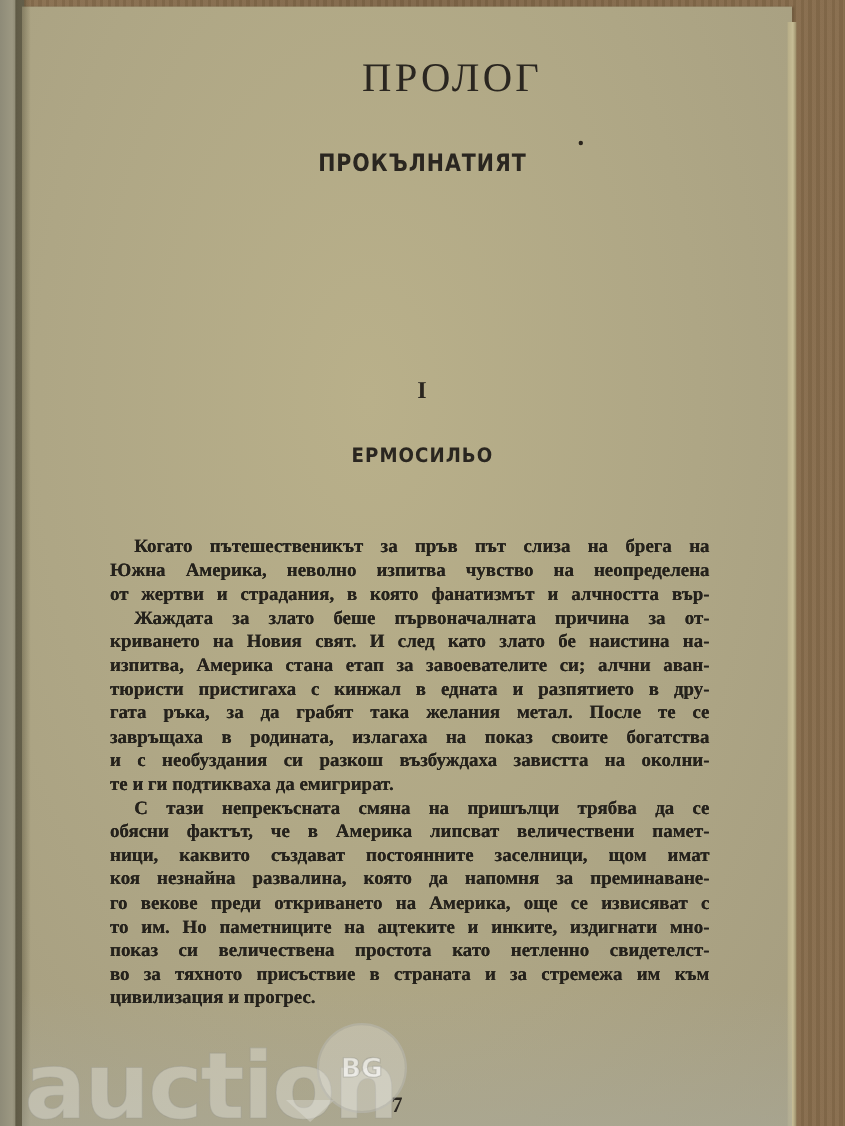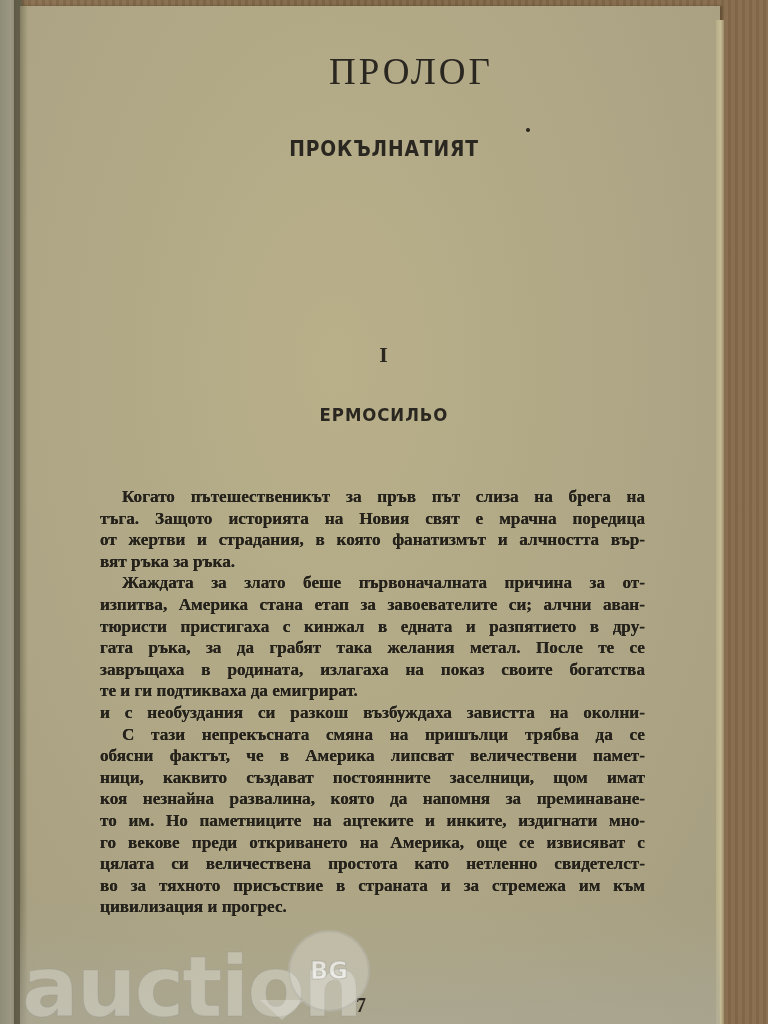--- a/index.html
+++ b/index.html
@@ -86,43 +86,43 @@
 
 <div class="heading prolog">ПРОЛОГ</div>
 <div class="dot"></div>
 <div class="heading subtitle">ПРОКЪЛНАТИЯТ</div>
 <div class="heading roman">I</div>
 <div class="heading chapter">ЕРМОСИЛЬО</div>
 
 <div class="body-text">
   <div>
     <span class="line indent">Когато пътешественикът за пръв път слиза на брега на</span>
-    <span class="line">тъга. Защото историята на Новия свят е мрачна поредица</span>
+    <span class="line">Южна Америка, неволно изпитва чувство на неопределена</span>
     <span class="line">от жертви и страдания, в която фанатизмът и алчността вър-</span>
-    <span class="line last">вят ръка за ръка.</span>
   </div>
   <div>
     <span class="line indent">Жаждата за злато беше първоначалната причина за от-</span>
+    <span class="line">криването на Новия свят. И след като злато бе наистина на-</span>
     <span class="line">изпитва, Америка стана етап за завоевателите си; алчни аван-</span>
     <span class="line">тюристи пристигаха с кинжал в едната и разпятието в дру-</span>
     <span class="line">гата ръка, за да грабят така желания метал. После те се</span>
     <span class="line">завръщаха в родината, излагаха на показ своите богатства</span>
+    <span class="line">и с необуздания си разкош възбуждаха завистта на околни-</span>
     <span class="line last">те и ги подтикваха да емигрират.</span>
-    <span class="line">и с необуздания си разкош възбуждаха завистта на околни-</span>
   </div>
   <div>
     <span class="line indent">С тази непрекъсната смяна на пришълци трябва да се</span>
     <span class="line">обясни фактът, че в Америка липсват величествени памет-</span>
     <span class="line">ници, каквито създават постоянните заселници, щом имат</span>
   </div>
   <div>
     <span class="line">коя незнайна развалина, която да напомня за преминаване-</span>
+    <span class="line">го векове преди откриването на Америка, още се извисяват с</span>
     <span class="line">то им. Но паметниците на ацтеките и инките, издигнати мно-</span>
-    <span class="line">го векове преди откриването на Америка, още се извисяват с</span>
-    <span class="line">цялата си величествена простота като нетленно свидетелст-</span>
+    <span class="line">показ си величествена простота като нетленно свидетелст-</span>
     <span class="line">во за тяхното присъствие в страната и за стремежа им към</span>
     <span class="line last">цивилизация и прогрес.</span>
   </div>
 </div>
 
 <div class="page-number">7</div>
 
 <div class="watermark">auction</div>
 <div class="wm-tail"></div>
 <div class="wm-circle">

